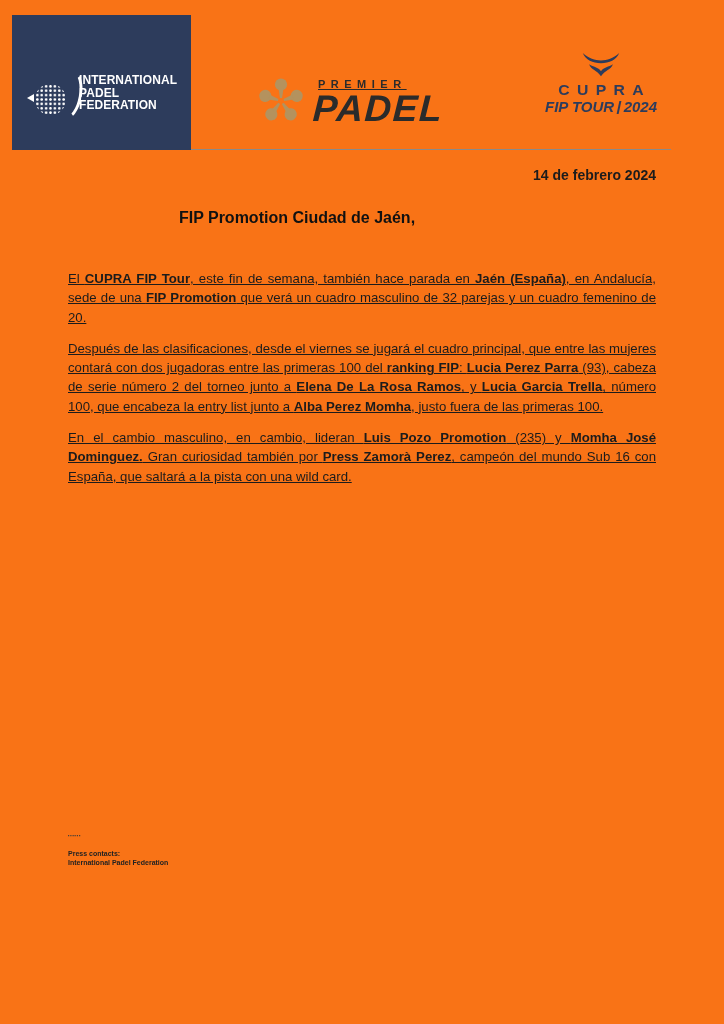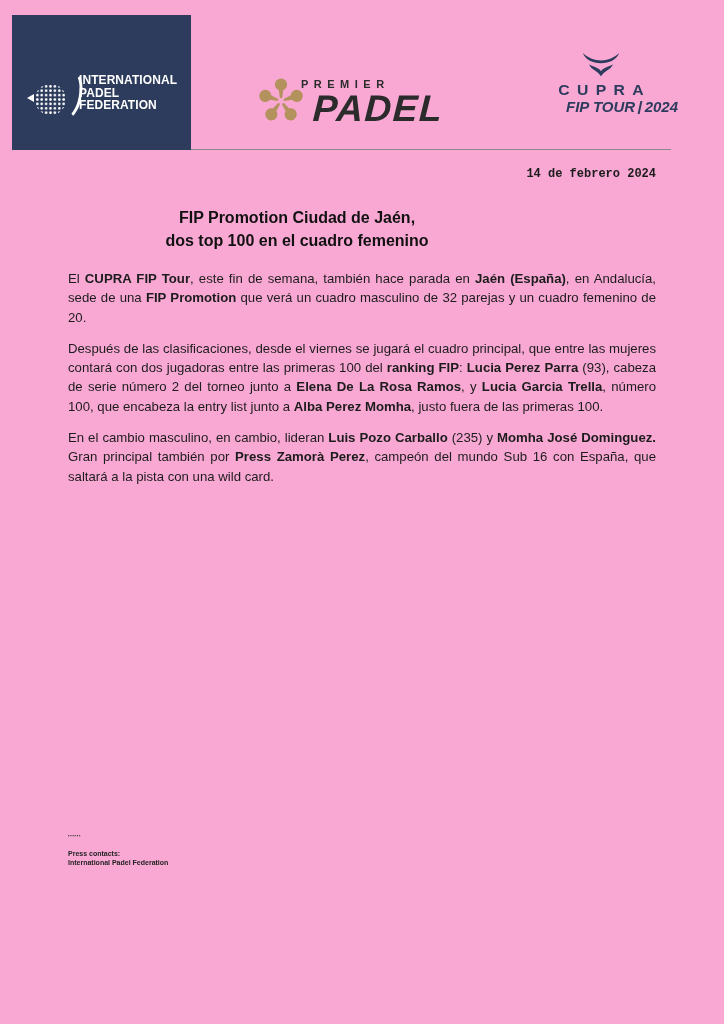--- a/index.html
+++ b/index.html
@@ -1,21 +1,21 @@
 <!DOCTYPE html>
 <html><head>
 <meta charset="utf-8">
 <style>
   * { margin: 0; padding: 0; box-sizing: border-box; }
   html, body { background: #ffffff; }
   .page {
     position: relative;
     width: 724px;
     height: 1024px;
-    background: #f9a8d4;
+    background: #f97316;
     font-family: "Liberation Sans", "DejaVu Sans", sans-serif;
     color: #1c1c1c;
     overflow: hidden;
   }
 
   
   .ipf-box {
     position: absolute;
     left: 12px; top: 15px;
     width: 179px; height: 135px;
@@ -53,25 +53,26 @@
     line-height: 12.5px;
     letter-spacing: 0.1px;
     transform: scaleX(0.95);
     transform-origin: left top;
     white-space: nowrap;
   }
 
   .premier-logo { position: absolute; left: 255px; top: 74px; width: 210px; height: 60px; }
   .premier-flower { position: absolute; left: 2px; top: 2px; }
   .premier-top {
-    position: absolute; left: 46px; top: 4px;
+    position: absolute; left: 63px; top: 4px;
     font-size: 11px; font-weight: bold;
     letter-spacing: 5.5px;
     color: #2b2b2b;
     white-space: nowrap;
+    text-decoration: underline;
   }
   .premier-main {
     position: absolute; left: 58px; top: 16px;
     font-size: 37px; line-height: 37px;
     font-weight: bold; font-style: italic;
     letter-spacing: 1.5px;
     color: #2b2b2b;
     transform: skewX(-3deg);
     white-space: nowrap;
   }
@@ -84,56 +85,55 @@
     font-size: 15px; font-weight: bold;
     letter-spacing: 7px; text-indent: 7px;
     transform: scaleX(1.05);
     white-space: nowrap;
   }
   .cupra-sub {
     position: absolute; left: 0; top: 49px; width: 122px;
     text-align: center;
     font-size: 15px; line-height: 19px; font-weight: bold; font-style: italic;
     white-space: nowrap;
-    margin-left: 21px;
   }
   .cupra-sub .divider {
     display: inline-block;
     width: 1.5px; height: 13px;
     background: #2d3c5c;
     margin: 0 4px -2px 4px;
     transform: skewX(-12deg);
   }
   .header-rule {
     position: absolute; left: 191px; top: 149px;
     width: 480px; height: 1.3px;
     background: #8a8a8a;
   }
 
   
   .date-line {
     position: absolute; right: 68px; top: 167px;
-    font-family: Liberation Mono, monospace;
-    font-weight: bold; font-size: 12px;
+    font-family: Liberation Sans, sans-serif;
+    font-weight: bold; font-size: 14px;
   }
   .doc-title {
     position: absolute; left: 0; top: 206px; width: 594px;
     text-align: center;
     font-size: 16px; line-height: 23px; font-weight: bold;
     color: #111111;
   }
 
   
   .body-text {
     position: absolute; left: 68px; top: 269px;
     width: 588px;
     font-size: 13.2px; line-height: 19.3px;
     text-align: justify;
   }
-  .body-text p { margin: 0 0 12px 0; }
+  .body-text p { margin: 0 0 12px 0; text-decoration: underline; }
   .body-text .b { font-weight: bold; }
 
   
   .footer-mark {
     position: absolute; left: 68px; top: 833px;
     font-size: 4.5px; line-height: 5px;
     letter-spacing: 0.6px;
     color: #3c3c3c;
   }
   .press-block {
@@ -205,27 +205,26 @@
       </div>
     </div>
 
     <div class="header-rule"></div>
   </div>
 
   <div class="date-line">14 de febrero 2024</div>
 
   <div class="doc-title">
     <div>FIP Promotion Ciudad de Jaén,</div>
-    <div>dos top 100 en el cuadro femenino</div>
   </div>
 
   <div class="body-text">
     <p><span>El </span><span class="b">CUPRA FIP Tour</span><span>, este fin de semana, también hace parada en </span><span class="b">Jaén (España)</span><span>, en Andalucía, sede de una </span><span class="b">FIP Promotion</span><span> que verá un cuadro masculino de 32 parejas y un cuadro femenino de 20.</span></p>
     <p><span>Después de las clasificaciones, desde el viernes se jugará el cuadro principal, que entre las mujeres contará con dos jugadoras entre las primeras 100 del </span><span class="b">ranking FIP</span><span>: </span><span class="b">Lucia Perez Parra</span><span> (93), cabeza de serie número 2 del torneo junto a </span><span class="b">Elena De La Rosa Ramos</span><span>, y </span><span class="b">Lucia Garcia Trella</span><span>, número 100, que encabeza la entry list junto a </span><span class="b">Alba Perez Momha</span><span>, justo fuera de las primeras 100.</span></p>
-    <p><span>En el cambio masculino, en cambio, lideran </span><span class="b">Luis Pozo Carballo</span><span> (235) y </span><span class="b">Momha José Dominguez.</span><span> Gran principal también por </span><span class="b">Press Zamorà Perez</span><span>, campeón del mundo Sub 16 con España, que saltará a la pista con una wild card.</span></p>
+    <p><span>En el cambio masculino, en cambio, lideran </span><span class="b">Luis Pozo Promotion</span><span> (235) y </span><span class="b">Momha José Dominguez.</span><span> Gran curiosidad también por </span><span class="b">Press Zamorà Perez</span><span>, campeón del mundo Sub 16 con España, que saltará a la pista con una wild card.</span></p>
   </div>
 
   <div class="footer-mark">▪▪▪▪▪▪</div>
   <div class="press-block">
     <div>Press contacts:</div>
     <div>International Padel Federation</div>
   </div>
 
 </div>
 

